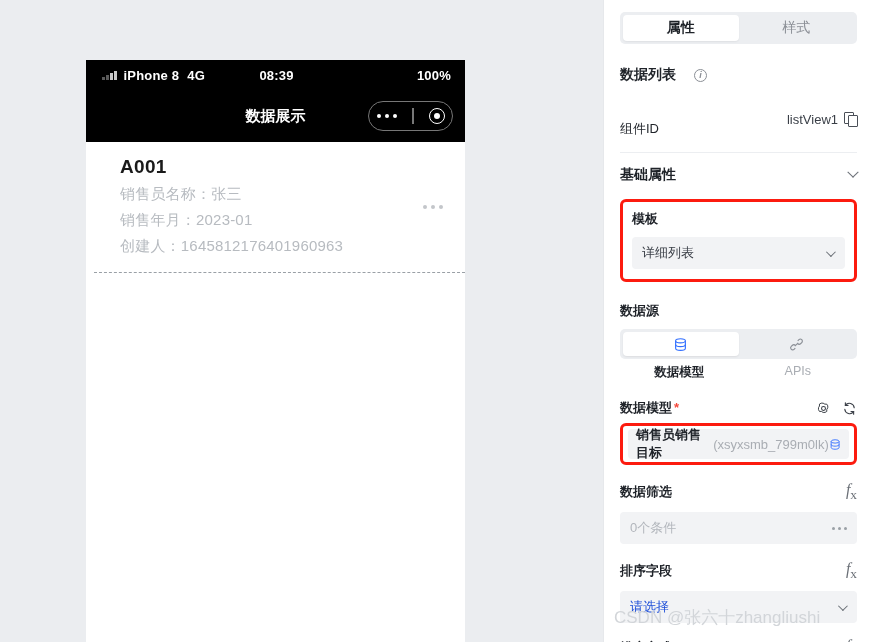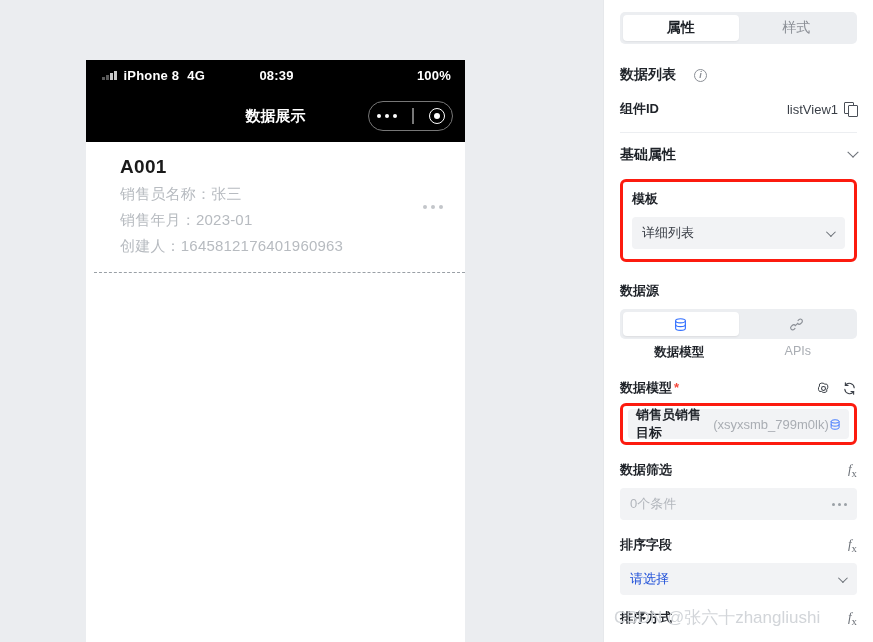--- a/index.html
+++ b/index.html
@@ -115,21 +115,21 @@
     width: 13px; height: 13px; border: 1.2px solid #8b8f96; border-radius: 50%;
     display: inline-flex; align-items: center; justify-content: center;
     font-size: 9px; color: #8b8f96; font-weight: bold; font-style: italic;
     line-height: 1;
   }
   #id-row {
     margin-top: 16px; display: flex; align-items: center;
     font-size: 13px; color: #1f2329;
     padding-bottom: 14px; border-bottom: 1px solid #eceef1;
   }
-  #id-label { flex: 1; font-weight: bold; }
+  #id-label { flex: 1; font-weight: normal; margin-top: 20px; }
   #id-value { color: #3a3f47; margin-right: 6px; }
   .copy-icon { width: 13px; height: 14px; position: relative; display: inline-block; }
   .copy-icon::before, .copy-icon::after {
     content: ""; position: absolute; border: 1px solid #4a4f57; border-radius: 1px;
   }
   .copy-icon::before { width: 8px; height: 10px; left: 0; top: 0; }
   .copy-icon::after { width: 8px; height: 10px; left: 4px; top: 3px; background: #fff; }
 
   
   #basic-row {
@@ -195,21 +195,21 @@
     font-size: 13px; cursor: pointer;
   }
   #model-name { color: #1f2329; font-weight: bold; }
   #model-code { color: #a9adb3; margin-left: 3px; }
   #model-box .spacer { flex: 1; }
 
   
   .sec-head { margin-top: 16px; display: flex; align-items: center; }
   .sec-head .field-label { flex: 1; }
   .fx {
-    font-size: 13px; color: #6b7077; font-family: "Liberation Serif", serif; font-style: italic;
+    font-size: 16px; color: #6b7077; font-family: "Liberation Serif", serif; font-style: italic;
   }
   .fx sub { font-style: normal; }
   .input-box {
     margin-top: 9px; height: 32px; background: #f2f3f5; border-radius: 4px;
     display: flex; align-items: center; padding: 0 10px;
     font-size: 13px; color: #b2b6bc; cursor: pointer;
   }
   .input-box .ph { flex: 1; }
   .dots3 { display: flex; gap: 3px; }
   .dots3 span { width: 3px; height: 3px; border-radius: 50%; background: #9aa0a6; }

